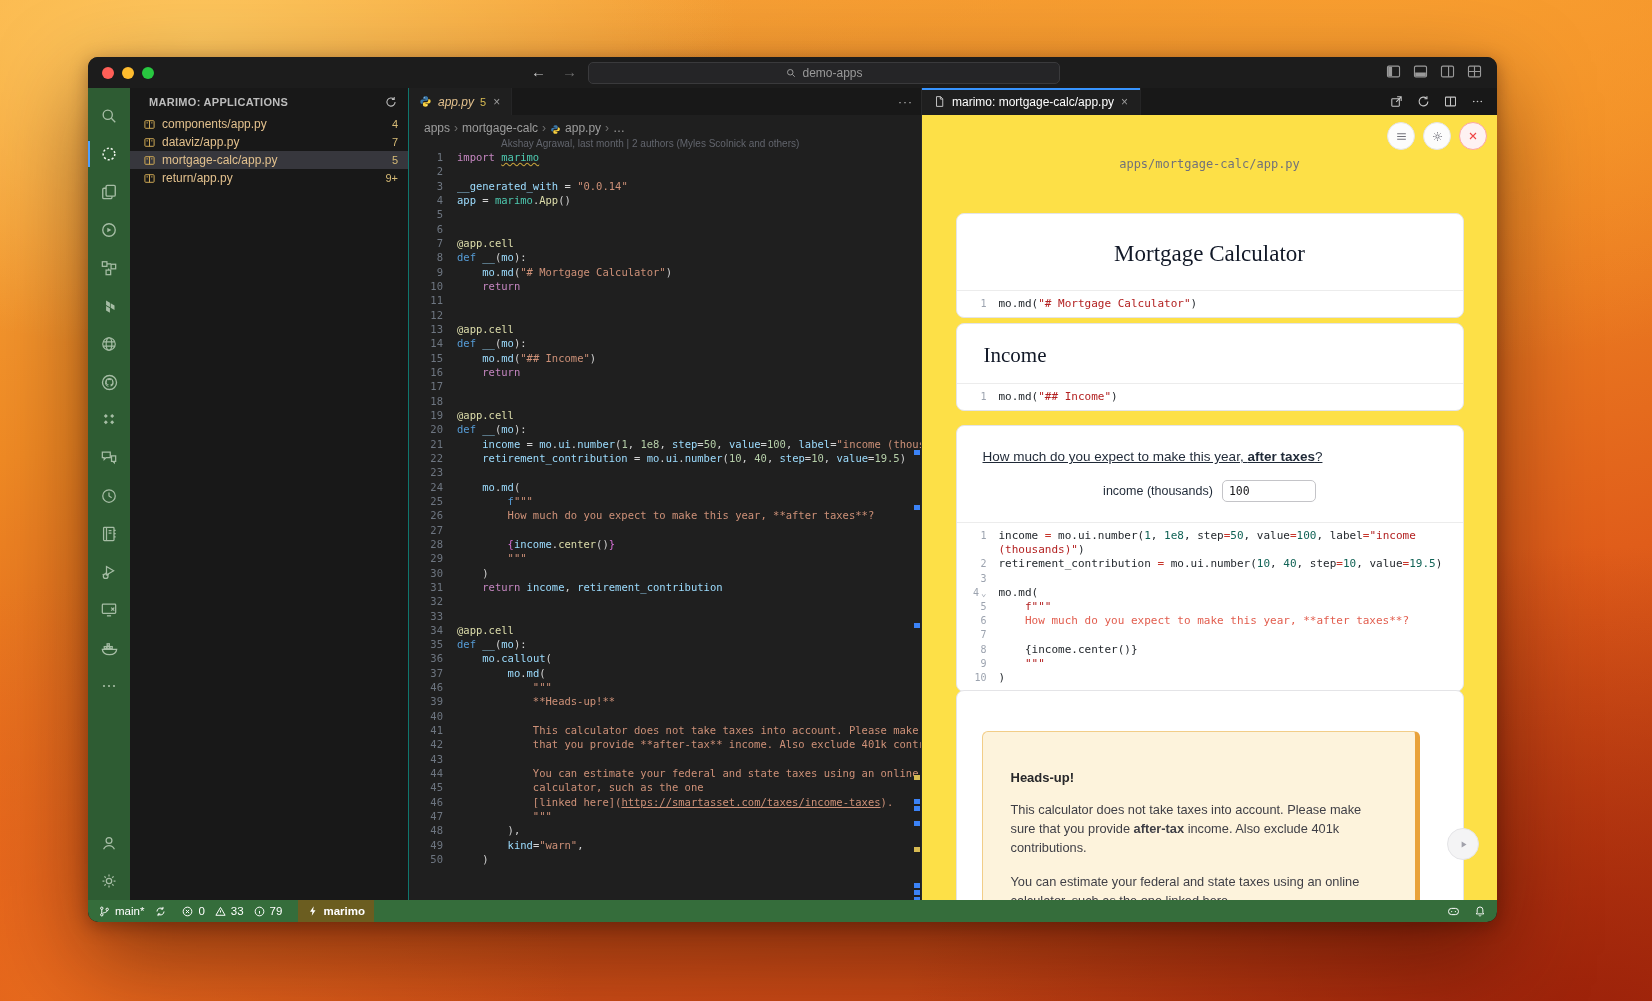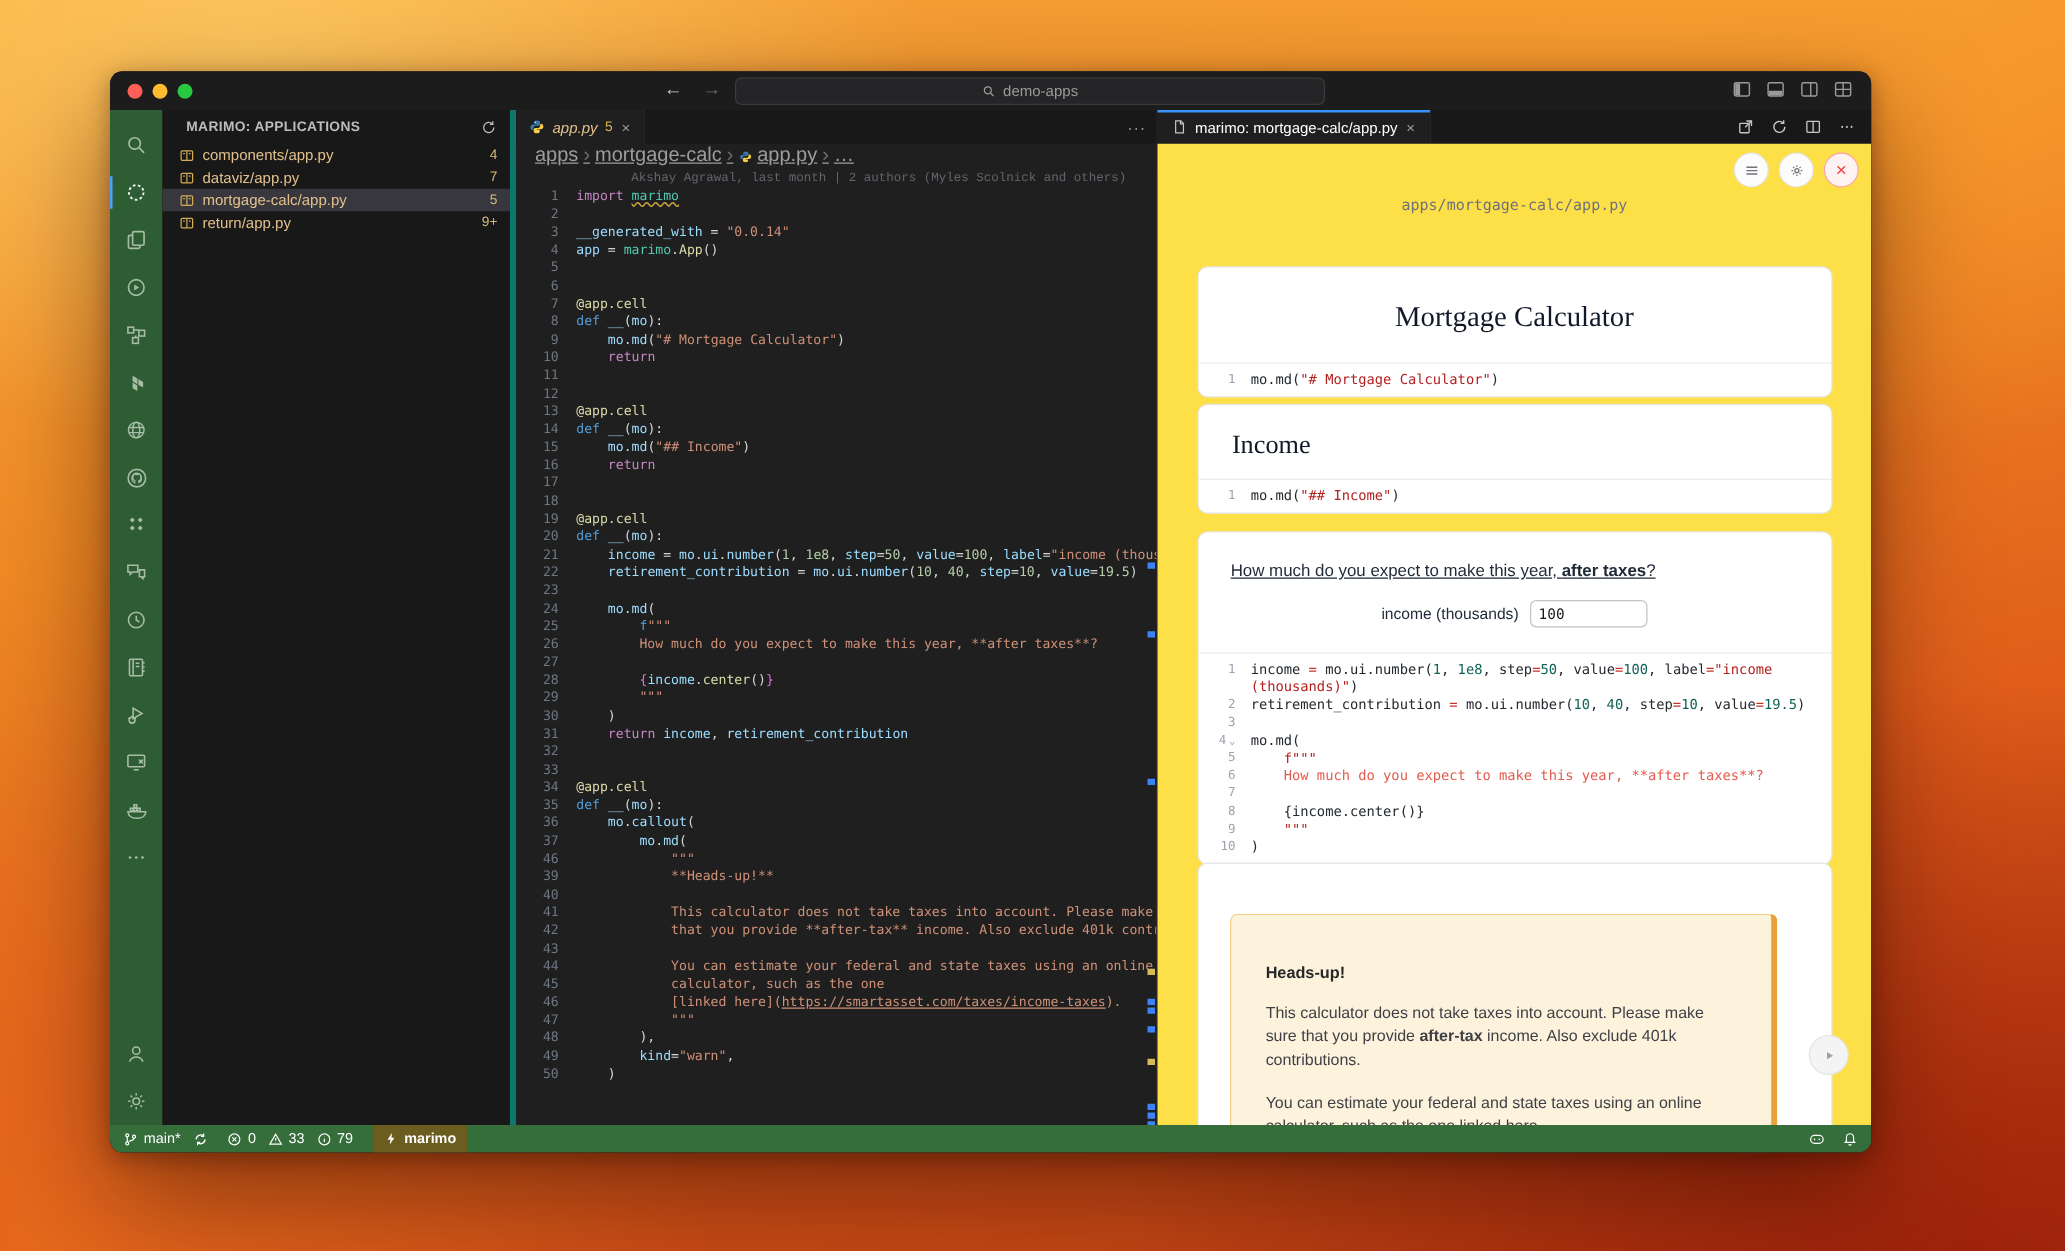--- a/index.html
+++ b/index.html
@@ -25,41 +25,41 @@
   .tbicons{position:absolute;right:14px;top:6px;display:flex;gap:10px;color:#9a9a9a;}
   
   .main{position:absolute;left:0;top:31px;right:0;bottom:22px;display:flex;}
   .activity{width:42px;background:#2e5c33;display:flex;flex-direction:column;align-items:center;
     padding-top:9px;gap:0;color:#bccfba;}
   .ab{width:42px;height:38px;display:flex;align-items:center;justify-content:center;position:relative;opacity:.85;}
   .ab.active{opacity:1;color:#eef4ec;}
   .ab.active::before{content:"";position:absolute;left:0;top:6px;bottom:6px;width:2px;background:#4da0ff;}
   .ab-spacer{margin-top:auto;}
   
-  .sidebar{width:278px;background:#181818;border-right:5px solid #0f766e;display:flex;flex-direction:column;}
+  .sidebar{width:278px;background:#181818;border-right:1px solid #0f766e;display:flex;flex-direction:column;}
   .sb-head{height:27px;display:flex;align-items:center;padding:0 10px 0 19px;color:#bdbdbd;font-size:11px;
     font-weight:bold;letter-spacing:.3px;}
   .sb-head .grow{flex:1;}
   .sb-item{height:18px;display:flex;align-items:center;gap:6px;padding:0 10px 0 13px;font-size:12px;color:#e2c08d;cursor:pointer;}
   .sb-item.sel{background:#37373d;}
   .sb-item .lbl{flex:1;white-space:nowrap;overflow:hidden;}
   .sb-item .badge{color:#d8bc77;font-size:11px;}
   .bookicon{color:#d2ab55;display:flex;}
   
   .group1{width:512px;display:flex;flex-direction:column;background:#1f1f1f;border-right:1px solid #2a2a2a;}
   .tabbar{height:27px;background:#181818;display:flex;align-items:stretch;position:relative;}
   .tab1{display:flex;align-items:center;gap:6px;padding:0 10px;background:#1f1f1f;border-right:1px solid #252526;font-size:12px;}
   .tab1 .tname{color:#e2c08d;font-style:italic;}
   .tab1 .tbadge{color:#d7ba52;font-size:11px;}
   .tclose{color:#9d9d9d;font-size:12px;padding:0 1px;}
   .more1{position:absolute;right:8px;top:0;bottom:0;display:flex;align-items:center;color:#bdbdbd;letter-spacing:1px;font-size:12px;}
-  .breadcrumb{height:20px;display:flex;align-items:center;gap:4px;padding-left:15px;font-size:16px;color:#9d9d9d;background:#1f1f1f;text-decoration:underline;}
+  .breadcrumb{height:20px;display:flex;align-items:flex-end;gap:4px;padding-left:15px;font-size:12px;color:#9d9d9d;background:#1f1f1f;}
   .bc-sep{color:#6e6e6e;}
   .codearea{flex:1;position:relative;overflow:hidden;font-family:"DejaVu Sans Mono",monospace;font-size:10.5px;}
-  .blame{margin:3px 0 1px 92px;color:#62656d;font-size:10px;font-family:Liberation Mono, monospace;white-space:nowrap;}
+  .blame{margin:3px 0 1px 92px;color:#62656d;font-size:10px;font-family:Liberation Sans, sans-serif;white-space:nowrap;}
   .cl{display:flex;height:14.33px;line-height:14.33px;white-space:pre;}
   .codearea .ln{width:34px;text-align:right;padding-right:14px;color:#6e7681;flex:none;}
   .lc{white-space:pre;}
   .tk-k{color:#c586c0}.tk-b{color:#569cd6}.tk-v{color:#9cdcfe}.tk-t{color:#4ec9b0}
   .tk-y{color:#dcdcaa}.tk-s{color:#ce9178}.tk-n{color:#b5cea8}.tk-d{color:#d4d4d4}
   .tk-m{color:#d670d6}.tk-u{color:#ce9178;text-decoration:underline}
   .tk-q{text-decoration:underline;text-decoration-style:wavy;text-decoration-color:#c8a43c;}
   .ruler{position:absolute;right:1px;top:0;bottom:0;width:6px;}
   .rm{position:absolute;right:0;width:6px;height:5px;}
   

